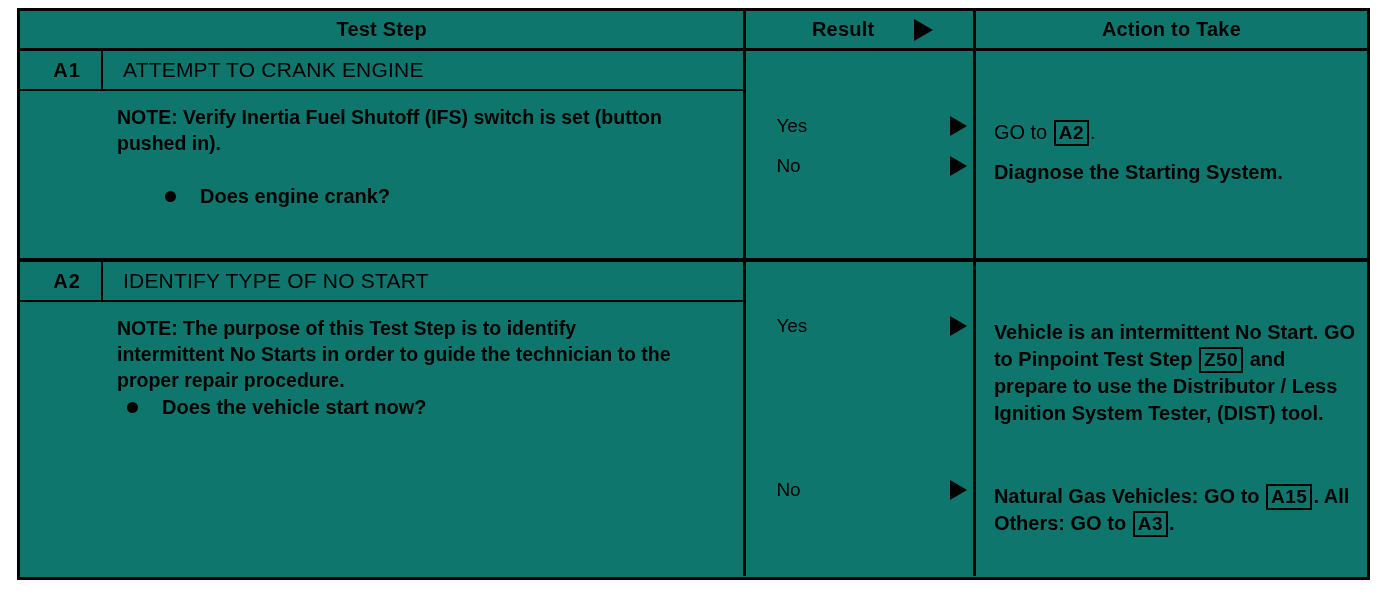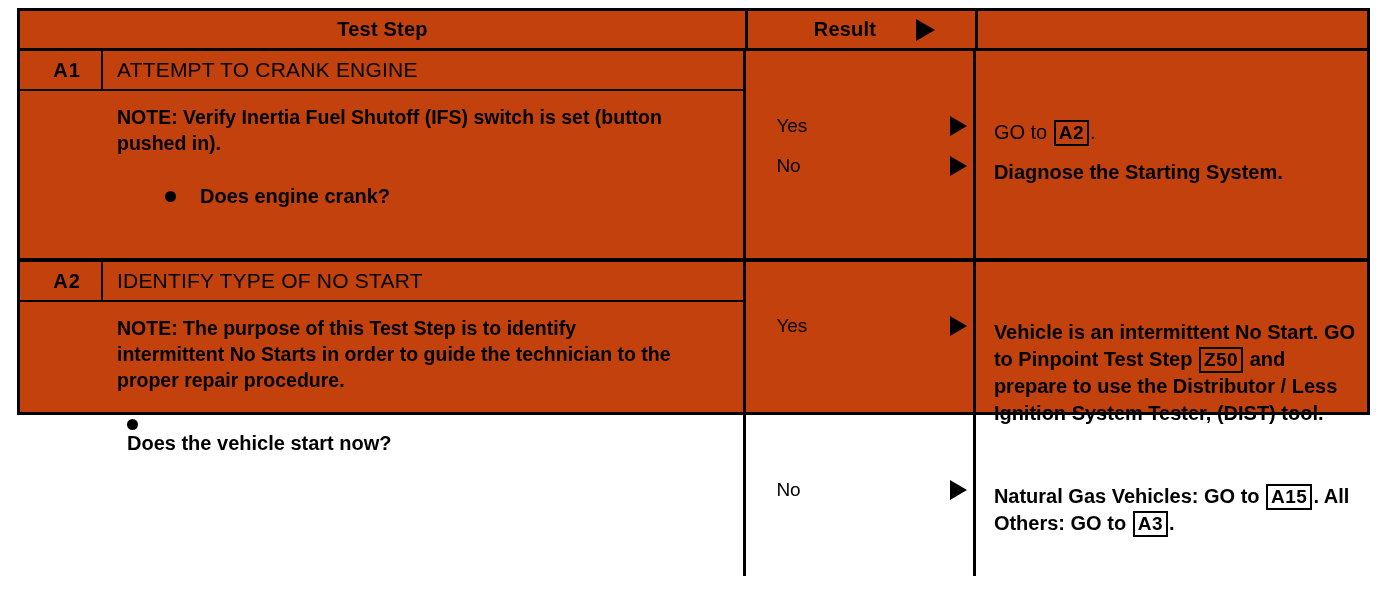--- a/index.html
+++ b/index.html
@@ -23,24 +23,24 @@
     overflow: hidden;
     background: #fff;
   }
 
   
   .table {
     position: absolute;
     left: 17px;
     top: 8px;
     width: 1353px;
-    height: 407px;
+    height: 572px;
     box-sizing: border-box;
     border: 3px solid #000;
-    background: #c2410c;
+    background: #0f766e;
   }
 
   
   .hdr {
     position: absolute;
     left: 0; top: 0;
     width: 100%;
     height: 40px;
     box-sizing: border-box;
     border-bottom: 3px solid #000;
@@ -123,21 +123,21 @@
     justify-content: center;
     font-weight: bold;
     font-size: 20px;
     letter-spacing: 1px;
     padding-left: 13px;
   }
   .step-name {
     flex: 1;
     display: flex;
     align-items: center;
-    padding-left: 14px;
+    padding-left: 20px;
     font-size: 21px;
     letter-spacing: .2px;
   }
 
   
   .step-body {
     padding: 13px 0 0 97px;
     font-size: 19.5px;
     line-height: 26px;
   }
@@ -147,21 +147,21 @@
   }
   .note.narrow { max-width: 565px; }
 
   .bullet-line {
     display: flex;
     align-items: flex-start;
     font-weight: bold;
     font-size: 20px;
   }
   .s1 .bullet-line { margin-top: 27px; padding-left: 48px; }
-  .s2 .bullet-line { margin-top: 18px; padding-left: 10px; flex-direction: column; }
+  .s2 .bullet-line { margin-top: 1px; padding-left: 10px; }
   .bullet-dot {
     flex: 0 0 auto;
     width: 11px; height: 11px;
     background: #000;
     border-radius: 50%;
     margin-top: 8px;
     margin-right: 24px;
   }
 
   
@@ -214,20 +214,23 @@
     <div class="hdr">
       <div class="hdr-cell col-test">
         <span>Test Step</span>
       </div>
       <div class="hdr-cell col-res">
         <div class="res-inner">
           <span>Result</span>
           <span class="tri"></span>
         </div>
       </div>
+      <div class="hdr-cell col-act">
+        <span>Action to Take</span>
+      </div>
     </div>
 
     <div class="body">
 
       <div class="section s1">
 
         <div class="c-test">
           <div class="step-title-row">
             <div class="step-id">A1</div>
             <div class="step-name">ATTEMPT TO CRANK ENGINE</div>

